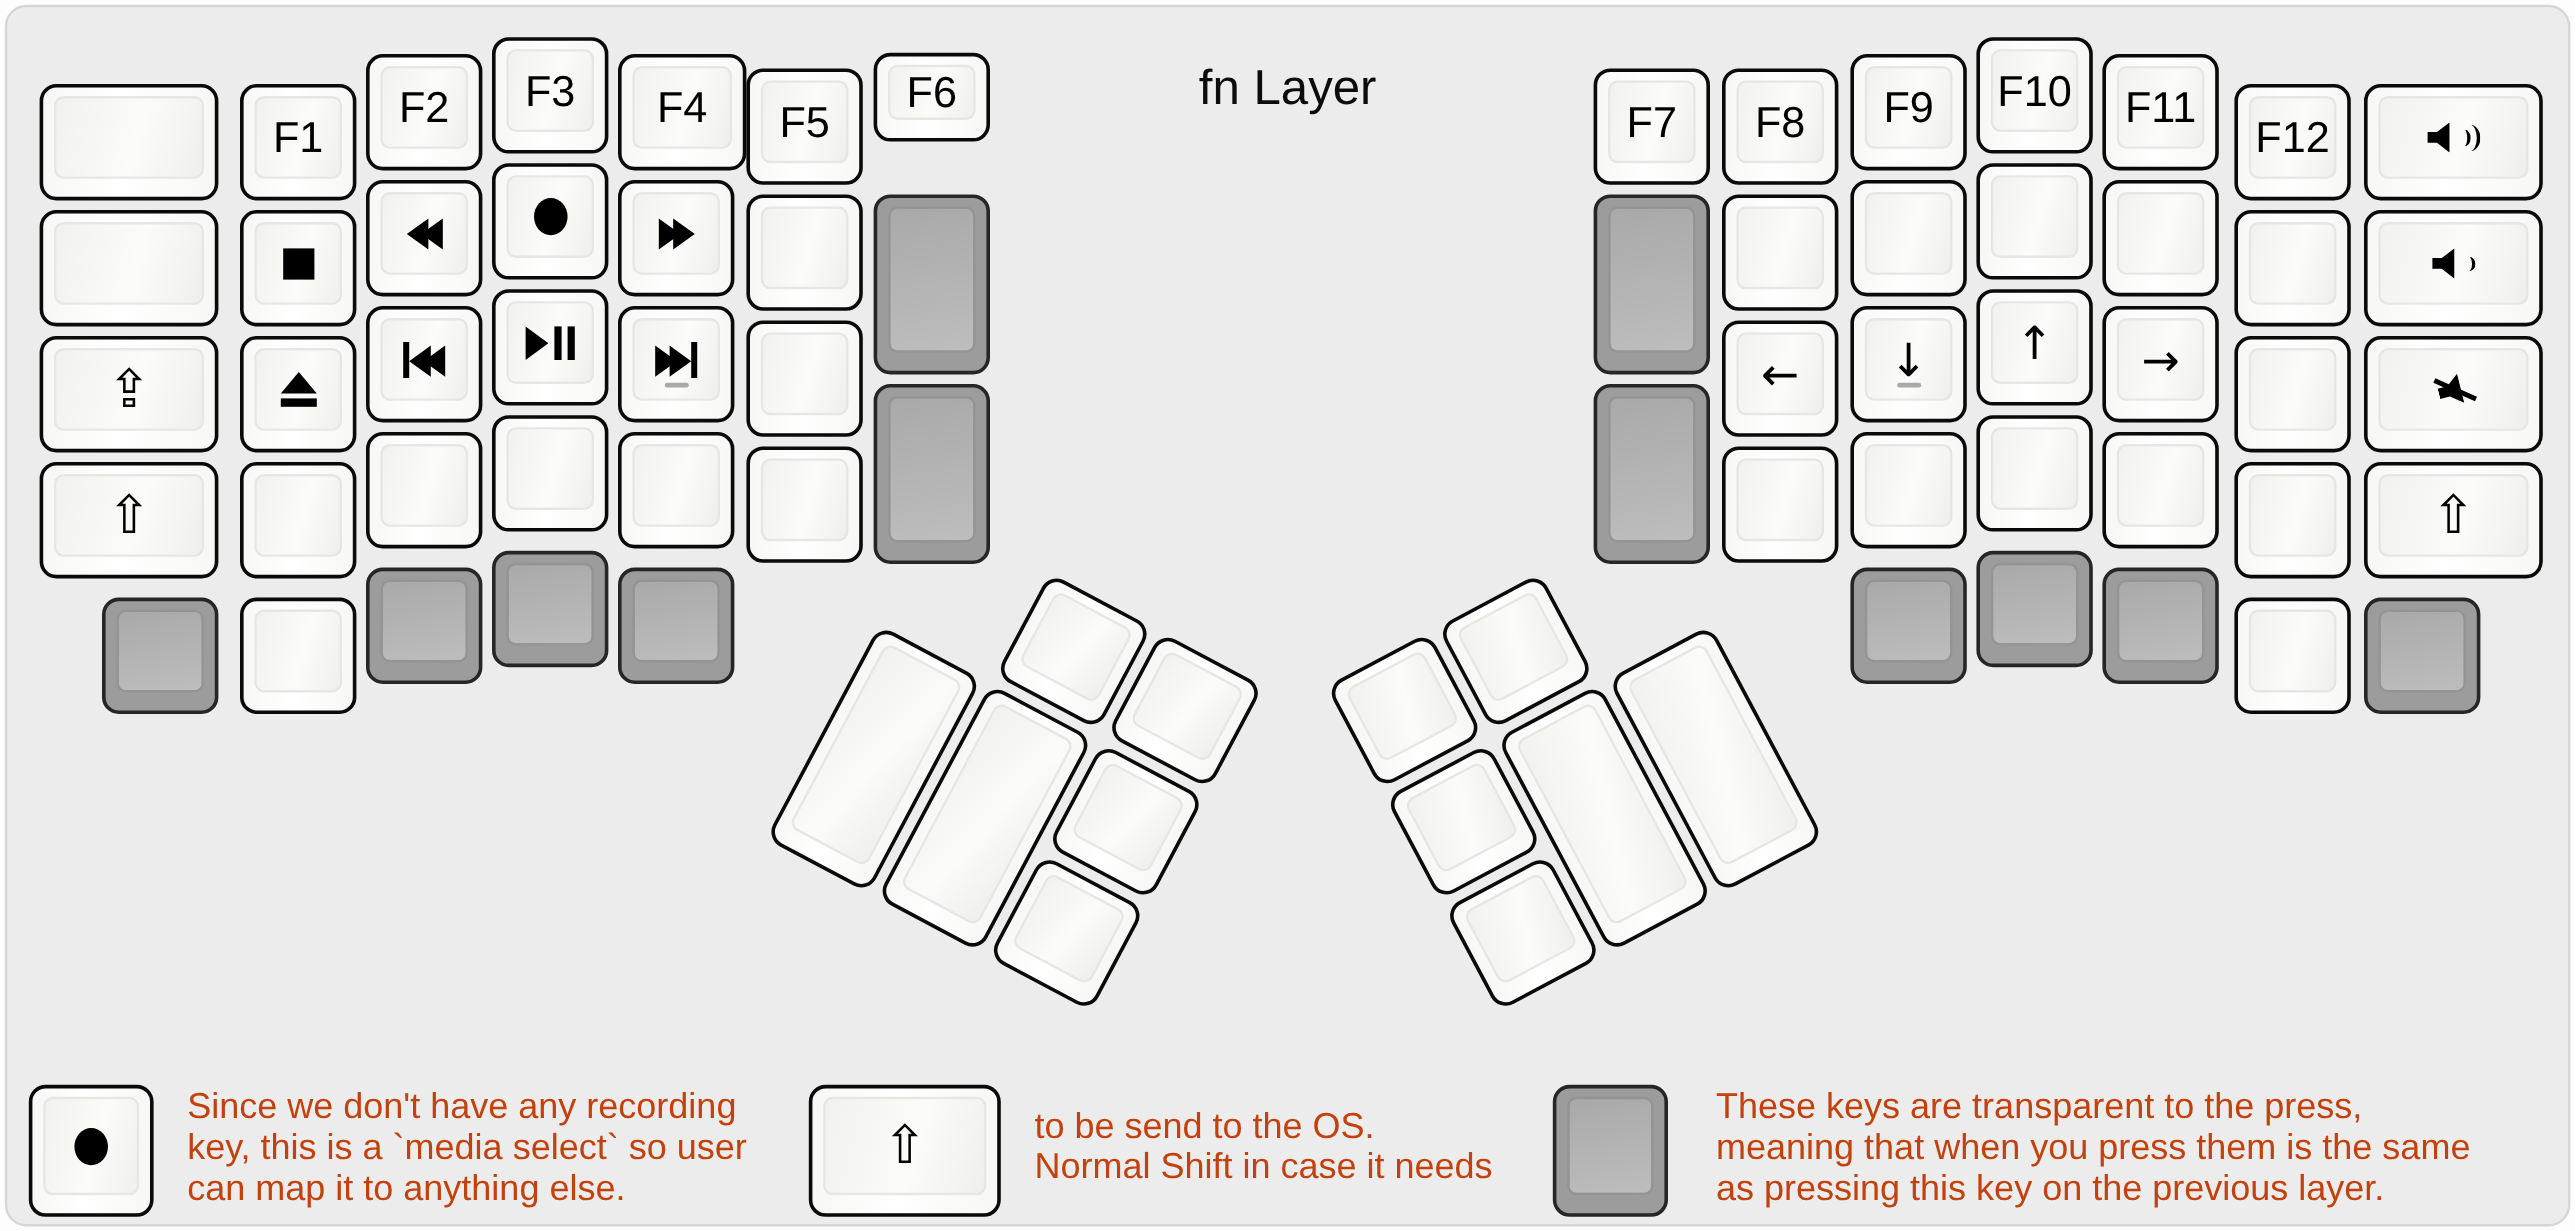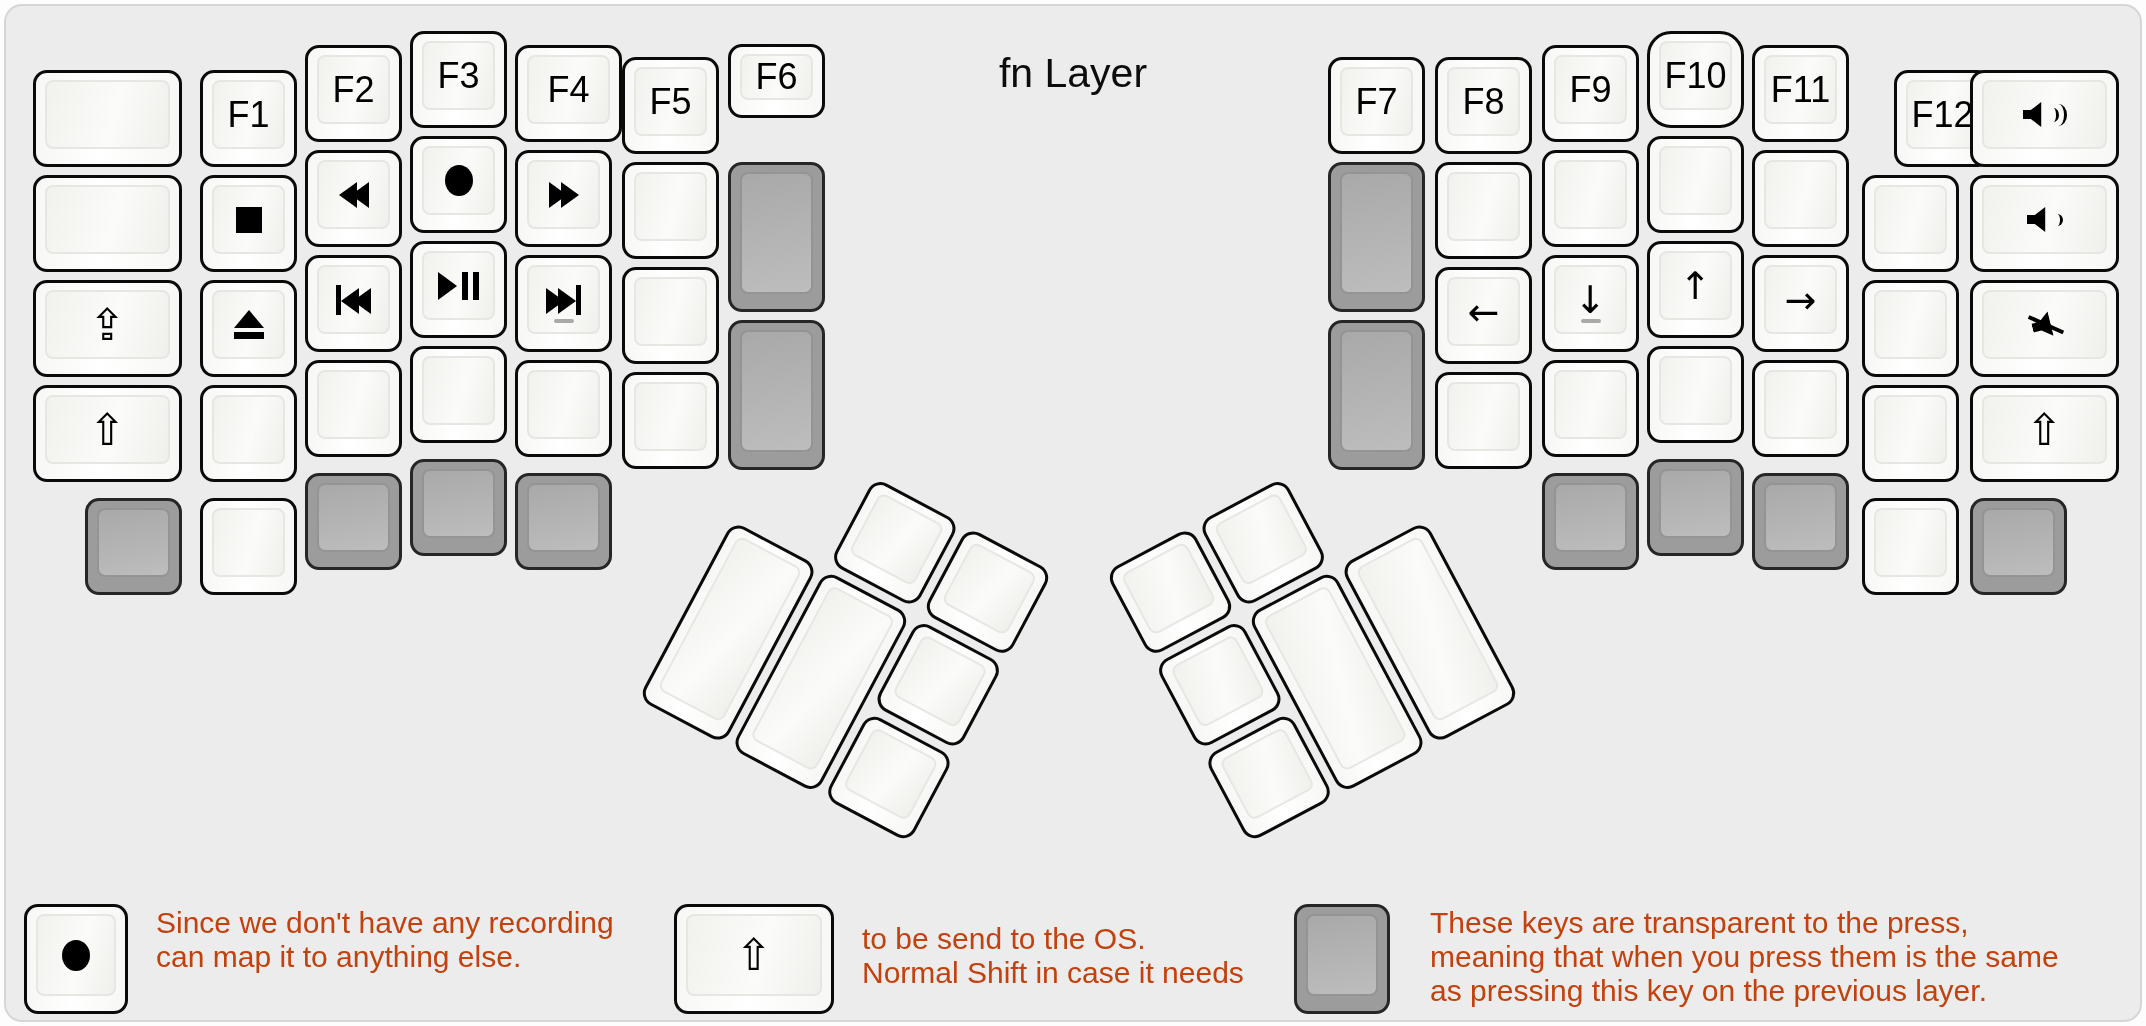--- a/index.html
+++ b/index.html
@@ -238,21 +238,21 @@
       </div>
       <div class="key white" style="left: 1536px; top: 249px; width: 97px; height: 97px;">
         <div class="keytop">
           <span class="kglyph g-down">↓</span>
           <span class="homing"></span>
         </div>
       </div>
       <div class="key white" style="left: 1536px; top: 354px; width: 97px; height: 97px;">
         <div class="keytop"></div>
       </div>
-      <div class="key white" style="left: 1641px; top: 25px; width: 97px; height: 97px; border-radius: 24px;">
+      <div class="key white" style="left: 1641px; top: 25px; width: 97px; height: 97px;">
         <div class="keytop">
           <span class="klabel">F10</span>
         </div>
       </div>
       <div class="key white" style="left: 1641px; top: 130px; width: 97px; height: 97px;">
         <div class="keytop"></div>
       </div>
       <div class="key white" style="left: 1641px; top: 235px; width: 97px; height: 97px;">
         <div class="keytop">
           <span class="kglyph g-up">↑</span>
@@ -270,21 +270,21 @@
         <div class="keytop"></div>
       </div>
       <div class="key white" style="left: 1746px; top: 249px; width: 97px; height: 97px;">
         <div class="keytop">
           <span class="kglyph g-right">→</span>
         </div>
       </div>
       <div class="key white" style="left: 1746px; top: 354px; width: 97px; height: 97px;">
         <div class="keytop"></div>
       </div>
-      <div class="key white" style="left: 1856px; top: 64px; width: 97px; height: 97px; margin-left: 32px;">
+      <div class="key white" style="left: 1856px; top: 64px; width: 97px; height: 97px;">
         <div class="keytop">
           <span class="klabel">F12</span>
         </div>
       </div>
       <div class="key white" style="left: 1856px; top: 169px; width: 97px; height: 97px;">
         <div class="keytop"></div>
       </div>
       <div class="key white" style="left: 1856px; top: 274px; width: 97px; height: 97px;">
         <div class="keytop"></div>
       </div>
@@ -381,20 +381,21 @@
   <div id="legend-record" class="legend-item">
       <div class="legend-key " style="width: 104px; height: 110px;">
         <div class="keytop">
           <span class="kicon i-record">
             <i class="dot"></i>
           </span>
         </div>
       </div>
       <div class="legend-text">
         <div>Since we don't have any recording</div>
+        <div>key, this is a `media select` so user</div>
         <div>can map it to anything else.</div>
       </div>
     </div>
   <div id="legend-shift" class="legend-item">
       <div class="legend-key " style="width: 160px; height: 110px;">
         <div class="keytop">
           <span class="kglyph">⇧</span>
         </div>
       </div>
       <div class="legend-text">

